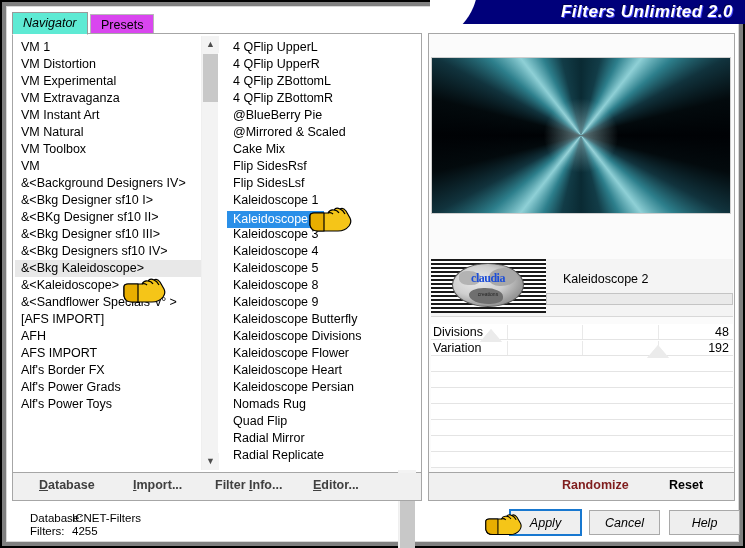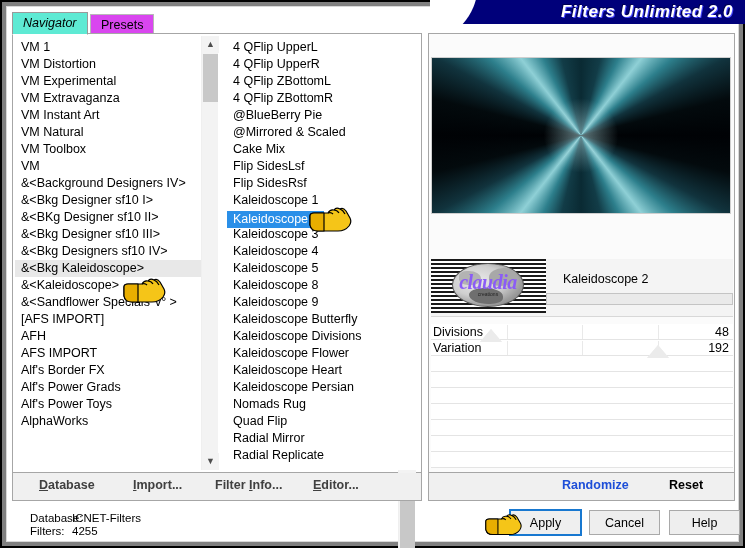--- a/index.html
+++ b/index.html
@@ -197,24 +197,23 @@
   .claudia-blob-c {
     position:absolute; left:16px; top:24px; width:34px; height:16px;
     background:#6f6f6f; border-radius:45% 55% 40% 60%;
   }
   .claudia-text {
     position: absolute;
     left: 22px; top: 12px;
     width: 70px;
     text-align: center;
     font-family: "Liberation Serif", serif;
-    font-size: 20px;
+    font-size: 12px;
     font-weight: bold;
-    font-style: italic;
-    color: #8b5cf6;
+    color: #1d4ed8;
     letter-spacing: -0.5px;
     z-index: 4;
   }
   .claudia-sub {
     position: absolute;
     left: 22px; top: 32px;
     width: 70px;
     text-align: center;
     font-size: 5px;
     color: #222;
@@ -383,21 +382,21 @@
 
   
   .right-linkbar {
     position: absolute;
     left: 428px; top: 473px;
     width: 307px; height: 28px;
     background: #f0f0f0;
     border: 1px solid #a6a6a6;
     border-top: none;
   }
-  .rb-randomize { position:absolute; left: 133px; top: 5px; font-size:12.5px; font-weight:bold; color:#1d4ed8; cursor:default;}
+  .rb-randomize { position:absolute; left: 133px; top: 5px; font-size:12.5px; font-weight:bold; color:#7f1d1d; cursor:default;}
   .rb-reset { position:absolute; left: 240px; top: 5px; font-size:12.5px; font-weight:bold; color:#000; cursor:default;}
 
   
   .statusline {
     position: absolute;
     left: 14px; top: 512px;
     font-size: 11.5px;
     color: #000;
     line-height: 13px;
   }
@@ -408,20 +407,21 @@
   .dlgbtn {
     position: absolute;
     top: 510px;
     width: 71px; height: 25px;
     background: #eeeeee;
     border: 1px solid #a9a9a9;
     font-size: 12.5px;
     color: #000;
     display: flex; align-items: center; justify-content: center;
     cursor: default;
+    font-style: italic;
   }
   .btn-apply {
     left: 509px;
     background: #efefef;
     border: 2px solid #1878d0;
     width: 73px; height: 27px;
     top: 509px;
   }
   .btn-cancel { left: 589px; }
   .btn-help { left: 669px; }
@@ -525,23 +525,20 @@
             <div class="li">AFS IMPORT</div>
           </div>
           <div class="li-wrap">
             <div class="li">Alf's Border FX</div>
           </div>
           <div class="li-wrap">
             <div class="li">Alf's Power Grads</div>
           </div>
           <div class="li-wrap">
             <div class="li">Alf's Power Toys</div>
-          </div>
-          <div class="li-wrap">
-            <div class="li">AlphaWorks</div>
           </div>
         </div>
     </div>
     <div class="sb pane-left-scroll">
       <div class="sb-btn up">
           <span class="sb-arrow">▲</span>
         </div>
       <div class="sb-thumb" style="top:18px;height:48px;"></div>
       <div class="sb-btn down">
           <span class="sb-arrow">▼</span>
@@ -565,24 +562,24 @@
           <div class="li-wrap">
             <div class="li">@BlueBerry Pie</div>
           </div>
           <div class="li-wrap">
             <div class="li">@Mirrored &amp; Scaled</div>
           </div>
           <div class="li-wrap">
             <div class="li">Cake Mix</div>
           </div>
           <div class="li-wrap">
+            <div class="li">Flip SidesRsf</div>
+          </div>
+          <div class="li-wrap">
             <div class="li">Flip SidesLsf</div>
-          </div>
-          <div class="li-wrap">
-            <div class="li">Flip SidesRsf</div>
           </div>
           <div class="li-wrap">
             <div class="li">Kaleidoscope 1</div>
           </div>
           <div class="li-wrap"><div class="li sel-blue">Kaleidoscope 2</div></div>
           <div class="li-wrap">
             <div class="li">Kaleidoscope 3</div>
           </div>
           <div class="li-wrap">
             <div class="li">Kaleidoscope 4</div>

